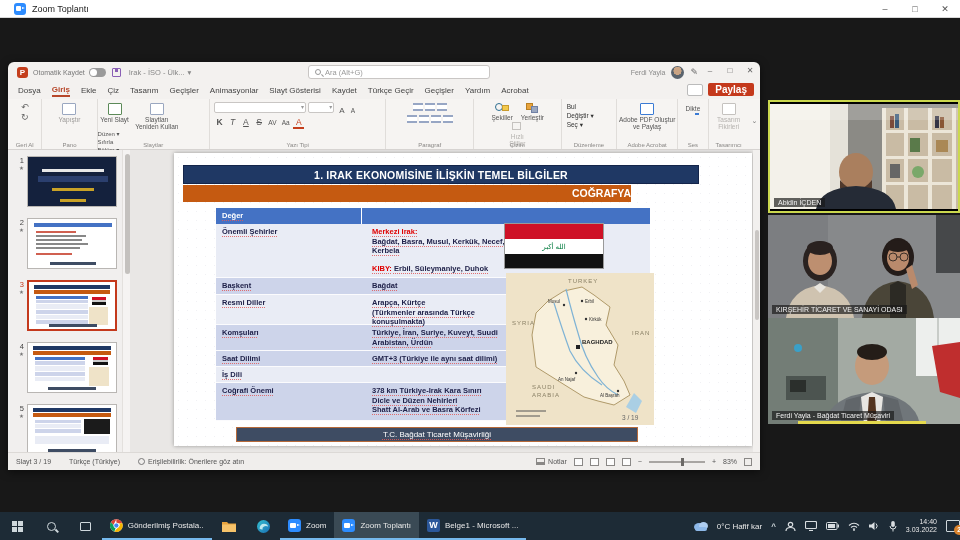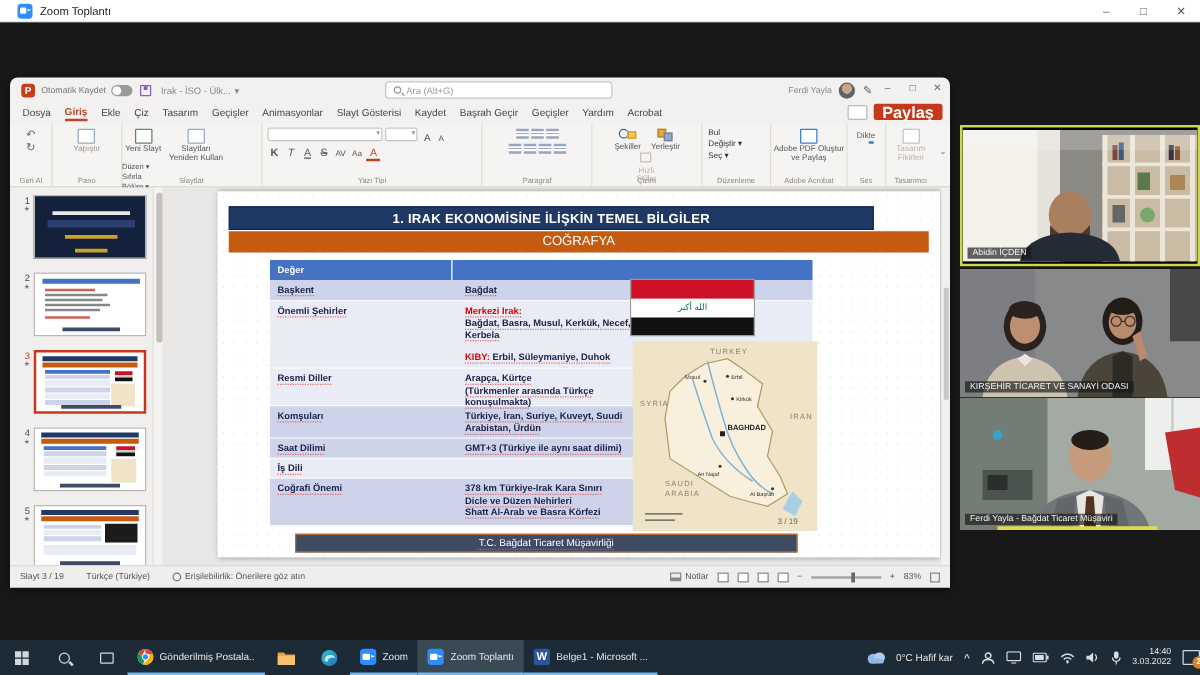--- a/index.html
+++ b/index.html
@@ -37,21 +37,21 @@
   .avatar{width:13px;height:13px;border-radius:50%;background:radial-gradient(circle at 50% 38%, #caa484 38%, #5a646e 40%);}
   .penic{font-size:9px;color:#666;}
   .pctl{position:absolute;right:0;top:0;display:flex;}
   .pctl span{width:20px;text-align:center;font-size:8px;color:#666;line-height:18px;}
 
   .pmb{position:absolute;left:0;top:20px;width:752px;height:17px;display:flex;align-items:center;gap:11px;padding-left:10px;}
   .pmb .mi{font-size:8px;color:#444;white-space:nowrap;}
   .pmb .mi.on{color:#b7472a;font-weight:bold;border-bottom:2px solid #b7472a;padding-bottom:1px;}
   .mb-right{position:absolute;right:6px;top:1px;display:flex;align-items:center;gap:5px;}
   .cmt{width:16px;height:12px;border:1px solid #bbb;border-radius:2px;background:#fff;}
-  .share{height:13px;background:#c4391c;color:#fff;font-size:13px;font-weight:bold;border-radius:2px;padding:0 7px;line-height:13px;}
+  .share{height:13px;background:#c4391c;color:#fff;font-size:10px;font-weight:bold;border-radius:2px;padding:0 7px;line-height:13px;}
 
   
   .prb{position:absolute;left:0;top:37px;width:752px;height:51px;background:#f6f4f2;border-bottom:1px solid #d6d3d1;display:flex;}
   .rg{position:relative;height:100%;border-right:1px solid #e0ddda;padding-top:3px;}
   .rgl{position:absolute;bottom:1px;left:0;width:100%;text-align:center;font-size:6px;color:#8a8886;white-space:nowrap;}
   .rbtn{display:inline-block;vertical-align:top;text-align:center;font-size:6.5px;color:#555;}
   .ricobox{width:14px;height:12px;border:1px solid #9aa7c0;border-radius:1px;background:#fff;position:relative;}
   .glyph{font-size:9px;color:#666;}
   .fmt{font-size:8.5px;color:#555;width:11px;display:inline-block;text-align:center;}
   .ddl{height:11px;border:1px solid #c9c6c4;background:#fff;border-radius:2px;display:inline-block;position:relative;}
@@ -79,21 +79,21 @@
   .m-foot{position:absolute;background:#3e4c63;}
   .tscroll{position:absolute;left:114px;top:0;width:8px;height:302px;background:#f5f3f2;border-left:1px solid #e3e0dd;}
   .tscroll i{position:absolute;left:1.5px;top:4px;width:5px;height:120px;background:#c4c1be;border-radius:3px;}
   .canvas{position:absolute;left:122px;top:0;width:630px;height:302px;}
   .cscroll{position:absolute;right:0;top:0;width:7px;height:302px;background:#f2f0ee;}
   .cscroll i{position:absolute;left:1.5px;top:80px;width:4px;height:90px;background:#c9c6c3;border-radius:2px;}
 
   
   .slide{position:absolute;left:44px;top:3px;width:578px;height:293px;background:#fff;box-shadow:0 0 4px rgba(0,0,0,.35);background-image:radial-gradient(rgba(120,120,150,.10) .7px,transparent .7px);background-size:9px 9px;}
   .sl-title{position:absolute;left:9px;top:12px;width:516px;height:19px;background:#1f3864;border:1px solid #14254a;color:#fff;font-weight:bold;font-size:10.5px;text-align:center;line-height:18px;letter-spacing:.2px;}
-  .sl-sub{position:absolute;left:9px;top:32px;width:560px;height:17px;background:#c55a11;color:#fff;font-weight:normal;font-size:10.5px;text-align:center;line-height:16px;}
+  .sl-sub{position:absolute;left:9px;top:32px;width:448px;height:17px;background:#c55a11;color:#fff;font-weight:bold;font-size:10.5px;text-align:right;line-height:16px;}
   .stable{position:absolute;left:42px;top:55px;width:434px;font-size:7.5px;font-weight:bold;color:#20224a;}
   .sp{text-decoration:underline dotted rgba(225,90,90,.85);text-decoration-thickness:1px;text-underline-offset:2px;}
   .thead{display:flex;background:#4472c4;color:#fff;height:16px;line-height:16px;}
   .thead .c1{width:150px;padding-left:6px;border-right:1px solid #fff;}
   .thead .c2{width:146px;padding-left:6px;border-right:1px solid #fff;}
   .trow{display:flex;border-bottom:1px solid #fbfbfd;}
   .trow.d{background:#cdd4ea;}
   .trow.l{background:#e9ecf5;}
   .tl{width:150px;padding:3px 4px 0 6px;}
   .tv{width:146px;padding:3px 0 0 6px;line-height:9.5px;}
@@ -192,21 +192,21 @@
     <div class="pmb">
       <span class="mi">Dosya</span>
       <span class="mi on">Giriş</span>
       <span class="mi">Ekle</span>
       <span class="mi">Çiz</span>
       <span class="mi">Tasarım</span>
       <span class="mi">Geçişler</span>
       <span class="mi">Animasyonlar</span>
       <span class="mi">Slayt Gösterisi</span>
       <span class="mi">Kaydet</span>
-      <span class="mi">Başrah Geçir</span>
+      <span class="mi">Türkçe Geçir</span>
       <span class="mi">Geçişler</span>
       <span class="mi">Yardım</span>
       <span class="mi">Acrobat</span>
       <span class="mb-right">
         <span class="cmt"></span>
         <span class="share">Paylaş</span>
       </span>
     </div>
 
     <div class="prb">
@@ -391,31 +391,31 @@
 
       <div class="canvas">
         <div class="slide">
           <div class="sl-title">1. IRAK EKONOMİSİNE İLİŞKİN TEMEL BİLGİLER</div>
           <div class="sl-sub">COĞRAFYA</div>
 
           <div class="stable">
             <div class="thead">
               <span class="c2"><span class="sp">Değer</span></span>
             </div>
-            <div class="trow d" style="height:17px">
-              <div class="tl"><span class="sp">Başkent</span></div>
-              <div class="tv"><span class="sp">Bağdat</span></div>
-            </div>
             <div class="trow l" style="height:54px">
               <div class="tl"><span class="sp">Önemli Şehirler</span></div>
               <div class="tv">
                 <span class="red sp">Merkezi Irak:</span>
                 <span class="blk sp">Bağdat, Basra, Musul, Kerkük, Necef, Kerbela</span>
                 <span class="nw" style="margin-top:8px"><span class="red sp">KIBY:</span> <span class="sp">Erbil, Süleymaniye, Duhok</span></span>
               </div>
+            </div>
+            <div class="trow d" style="height:17px">
+              <div class="tl"><span class="sp">Başkent</span></div>
+              <div class="tv"><span class="sp">Bağdat</span></div>
             </div>
             <div class="trow l" style="height:30px">
               <div class="tl"><span class="sp">Resmi Diller</span></div>
               <div class="tv">
                   <span class="nw sp">Arapça, Kürtçe</span>
                   <span class="blk sp">(Türkmenler arasında Türkçe konuşulmakta)</span>
                 </div>
             </div>
             <div class="trow d" style="height:26px">
               <div class="tl"><span class="sp">Komşuları</span></div>

